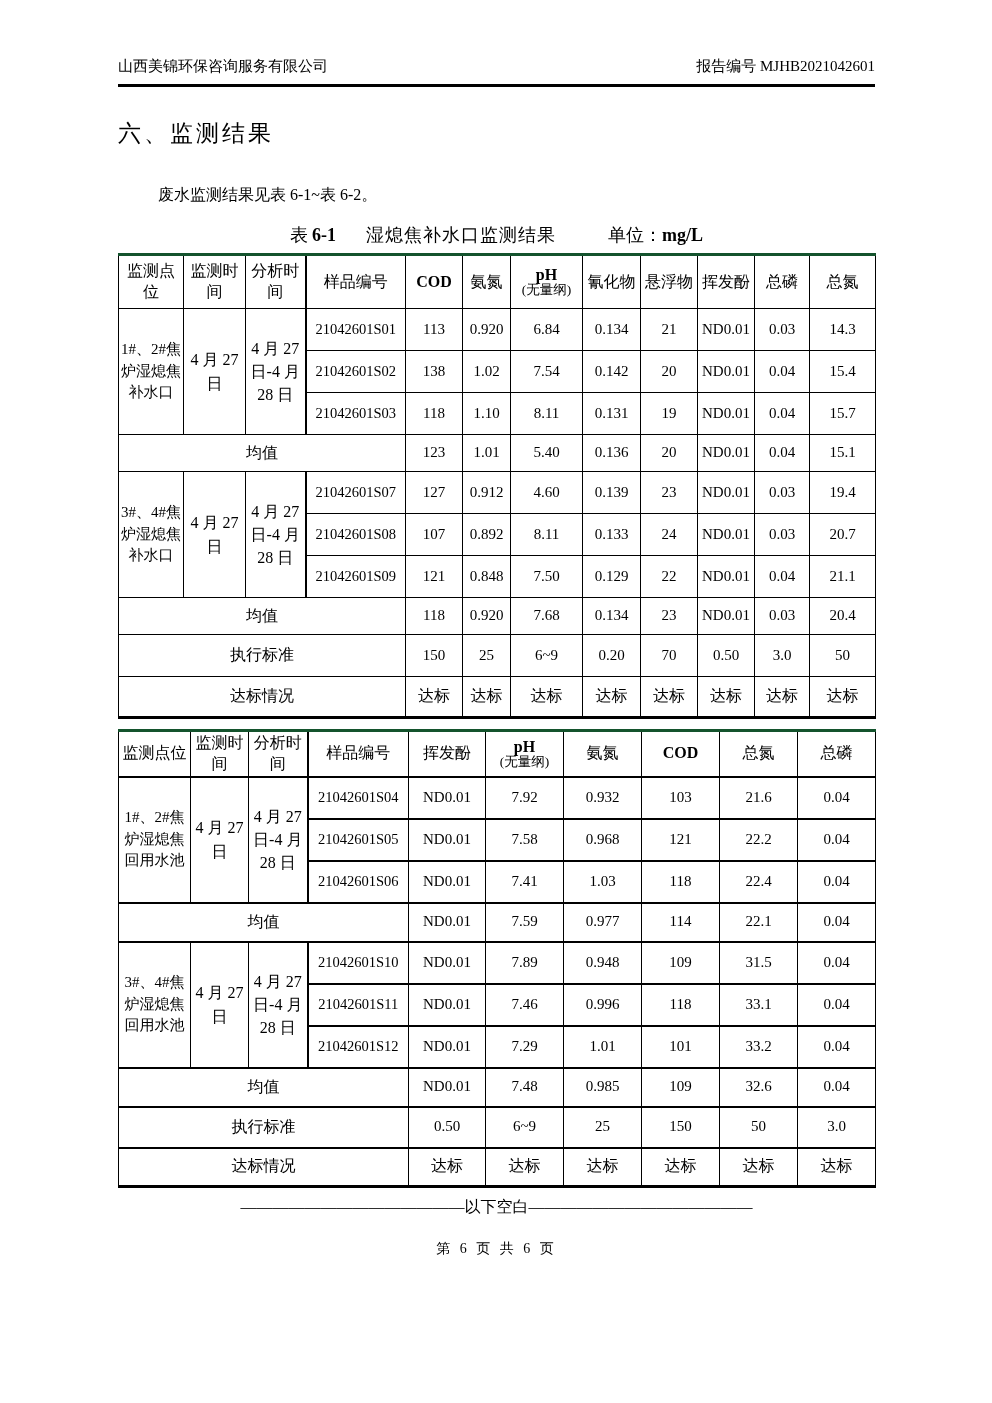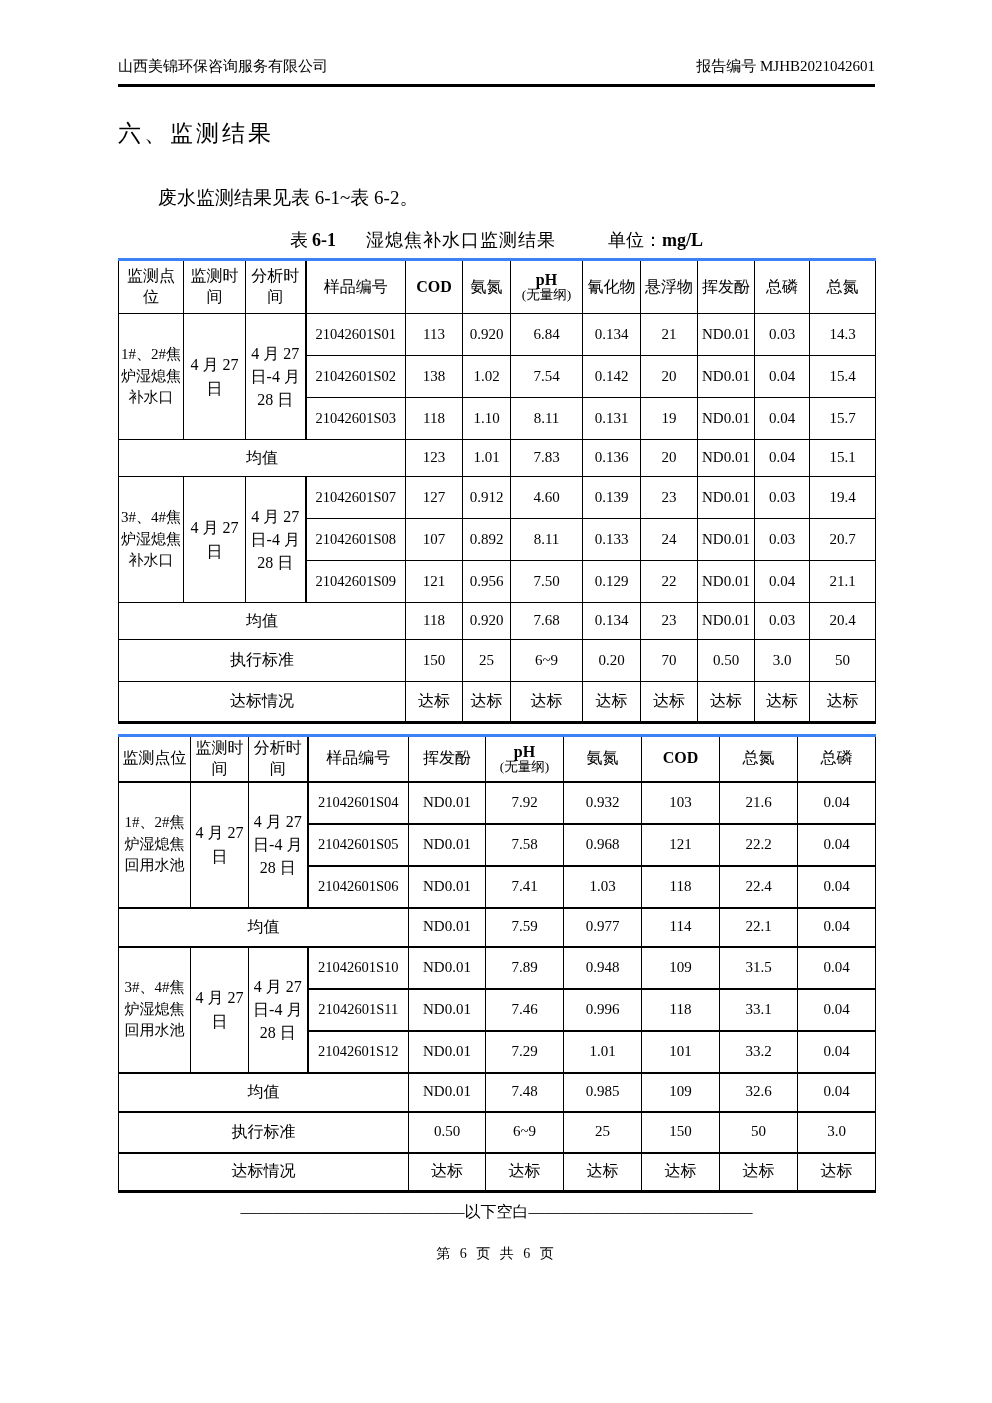--- a/index.html
+++ b/index.html
@@ -12,32 +12,32 @@
   .content { width: 757px; margin-left: 118px; }
 
   .doc-header {
     display: flex; justify-content: space-between; align-items: flex-start;
     padding-top: 57px; padding-bottom: 9px;
     border-bottom: 3px solid #000;
     font-size: 15px; line-height: 1.2;
   }
 
   .section-title { margin-top: 31px; font-size: 23px; letter-spacing: 3px; }
-  .intro { margin-top: 36px; font-size: 19px; text-indent: 40px; }
+  .intro { margin-top: 36px; font-size: 16px; text-indent: 40px; }
 
   .tbl-caption { text-align: center; font-size: 18px; }
   .cap-1 { margin-top: 17px; }
   .cap-2 { margin-top: 9px; }
   .cap-num { font-weight: bold; margin-left: 4px; }
   .cap-title { margin: 0 26px 0 30px; letter-spacing: 1px; }
   .cap-unit-label { margin-left: 26px; }
   .cap-unit { font-weight: bold; margin-top: 40px; }
 
   table { border-collapse: collapse; table-layout: fixed; width: 757px; }
-  .t { border-top: 3px solid #3b82f6; border-bottom: 3px solid #000; }
+  .t { border-top: 3px solid #14532d; border-bottom: 3px solid #000; }
   .t1 { margin-top: 6px; }
   .t2 { margin-top: 10px; }
   .t td {
     border: 1px solid #000; text-align: center; vertical-align: middle;
     padding: 1px 1px; font-size: 15px; line-height: 1.3; overflow: hidden;
   }
   .t2 td { border-top-width: 2px; border-bottom-width: 2px; }
   .t td.thick-l { border-left-width: 2px; }
   .t td.cn { font-size: 16px; }
   .t td.site { font-size: 15px; line-height: 1.45; padding: 0 2px; }
@@ -145,21 +145,21 @@
       <td>0.131</td>
       <td>19</td>
       <td>ND0.01</td>
       <td>0.04</td>
       <td>15.7</td>
     </tr>
     <tr class="mean">
       <td class="cn" colspan="4">均值</td>
       <td>123</td>
       <td>1.01</td>
-      <td>7.83</td>
+      <td>5.40</td>
       <td>0.136</td>
       <td>20</td>
       <td>ND0.01</td>
       <td>0.04</td>
       <td>15.1</td>
     </tr>
     <tr class="smp">
       <td class="site" rowspan="3">3#、4#焦炉湿熄焦补水口</td>
       <td class="date" rowspan="3">4 月 27 日</td>
       <td class="date" rowspan="3">4 月 27 日-4 月 28 日</td>
@@ -180,21 +180,21 @@
       <td>8.11</td>
       <td>0.133</td>
       <td>24</td>
       <td>ND0.01</td>
       <td>0.03</td>
       <td>20.7</td>
     </tr>
     <tr class="smp">
       <td class="sample-id thick-l">21042601S09</td>
       <td>121</td>
-      <td>0.956</td>
+      <td>0.848</td>
       <td>7.50</td>
       <td>0.129</td>
       <td>22</td>
       <td>ND0.01</td>
       <td>0.04</td>
       <td>21.1</td>
     </tr>
     <tr class="mean">
       <td class="cn" colspan="4">均值</td>
       <td>118</td>

